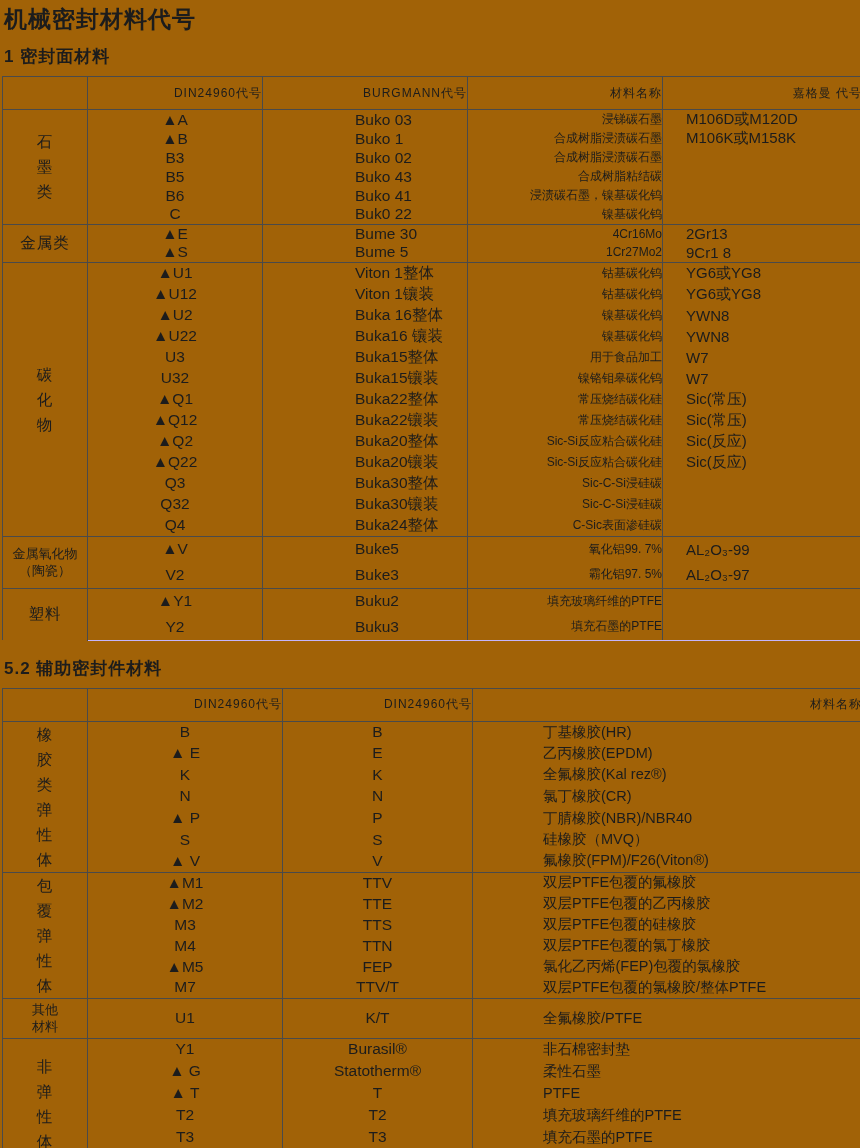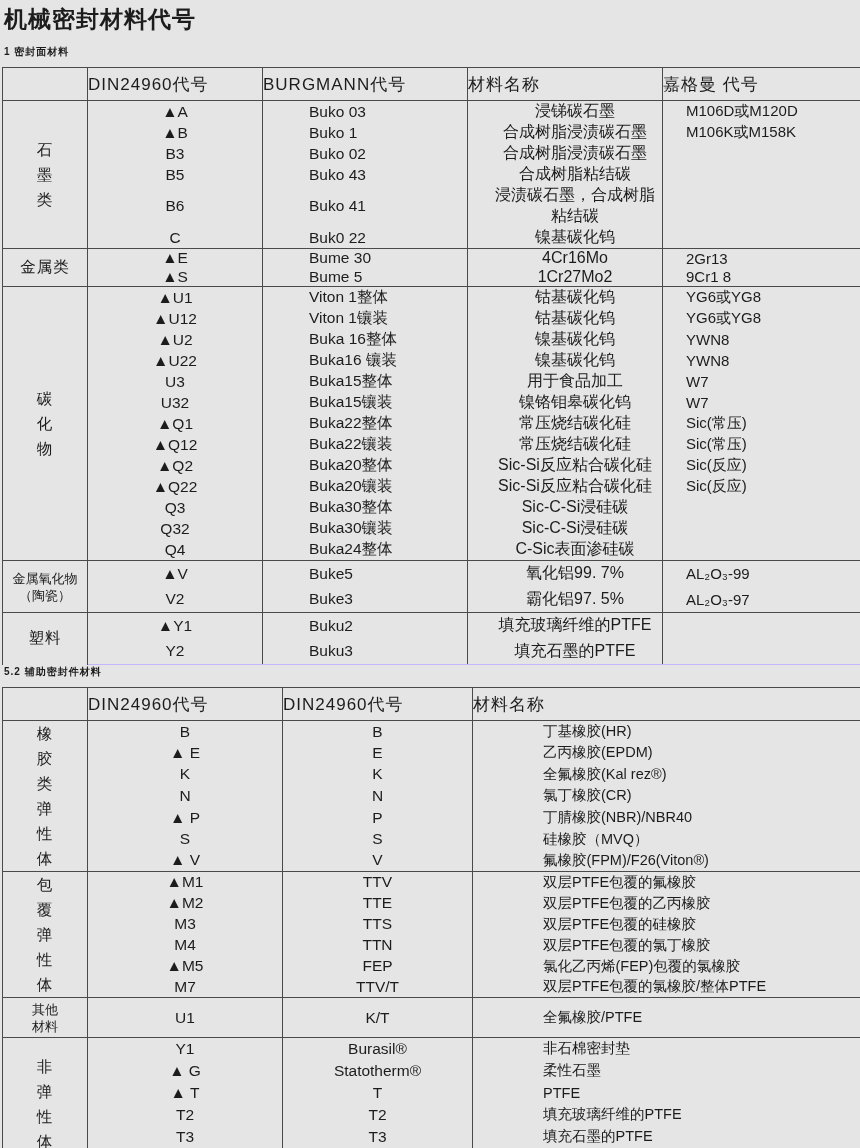--- a/index.html
+++ b/index.html
@@ -1,40 +1,40 @@
 <!DOCTYPE html>
 <html lang="zh"><head>
 <meta charset="utf-8">
 <style>
   html,body { margin:0; padding:0; background:#ffffff; color:#1c1c1c;
     font-family:"Liberation Sans","DejaVu Sans",sans-serif; }
-  .page { width:860px; height:1148px; box-sizing:border-box; padding:2px 2px 0 2px; background:#e5e5e5; }
+  .page { width:860px; height:1148px; box-sizing:border-box; padding:2px 2px 0 2px; background:#a16207; }
 
   .doc-title { font-size:23px; font-weight:bold; margin:2px 0 10px 2px; letter-spacing:1px; }
-  .sec-title { font-size:10px; font-weight:bold; margin:0 0 8px 2px; letter-spacing:1px; }
-  .sec-title.second { }
+  .sec-title { font-size:17px; font-weight:bold; margin:0 0 8px 2px; letter-spacing:1px; }
+  .sec-title.second { margin-top:16px; }
 
   table { border-collapse:collapse; table-layout:fixed; width:856px; }
   td, th { border:1px solid #4a4a4a; vertical-align:middle; padding:0; overflow:hidden; }
-  th { font-size:17px; font-weight:normal; height:32px; text-align:left; letter-spacing:1px; }
+  th { font-size:12px; font-weight:normal; height:32px; text-align:right; letter-spacing:1px; }
 
   
   tbody td { border-top:none; border-bottom:none; }
   tbody tr.group-start td { border-top:1px solid #4a4a4a; }
   tbody tr:last-child td { border-bottom:1px solid #c4b5fd; }
 
   td.cat { text-align:center; font-size:15.5px; letter-spacing:1px; }
   td.cat .vchar { line-height:25px; }
   td.cat.cat-twoline { font-size:13px; letter-spacing:0; }
   td.cat.cat-twoline div { line-height:17px;text-align:center; }
 
   
   #t1 td.col-din      { text-align:center; font-size:15.5px; }
-  #t1 td.col-burgmann { text-align:left; padding-left:46px; font-size:15.5px; }
-  #t1 td.col-material { text-align:center; padding-left:20px; font-size:16px; }
+  #t1 td.col-burgmann { text-align:left; padding-left:92px; font-size:15.5px; }
+  #t1 td.col-material { text-align:right; padding-left:20px; font-size:12px; }
   #t1 td.col-jgm      { text-align:left; padding-left:23px; font-size:15px; }
   #t1 tbody tr { height:19px; }
   #t1 tbody tr.g2 { height:19.5px; }
   #t1 tbody tr.g3, #t1 tbody tr.g4 { height:26px; }
 
   
   #t2 td.col-din1, #t2 td.col-din2 { text-align:center; font-size:15.5px; }
   #t2 td.col-material { text-align:left; padding-left:70px; font-size:14.5px; }
   #t2 tbody tr.g0 { height:21px; }
   #t2 tbody tr.g1 { height:20px; }
@@ -93,21 +93,21 @@
         </tr>
         <tr class="g0">
           <td class="col-din">B5</td>
           <td class="col-burgmann">Buko 43</td>
           <td class="col-material">合成树脂粘结碳</td>
           <td class="col-jgm"></td>
         </tr>
         <tr class="g0">
           <td class="col-din">B6</td>
           <td class="col-burgmann">Buko 41</td>
-          <td class="col-material">浸渍碳石墨，合成树脂粘结碳</td>
+          <td class="col-material">浸渍碳石墨，镍基碳化钨</td>
           <td class="col-jgm"></td>
         </tr>
         <tr class="g0">
           <td class="col-din">C</td>
           <td class="col-burgmann">Buk0 22</td>
           <td class="col-material">镍基碳化钨</td>
           <td class="col-jgm"></td>
         </tr>
         <tr class="g1 group-start">
           <td rowspan="2" class="cat cat-inline">金属类</td>

